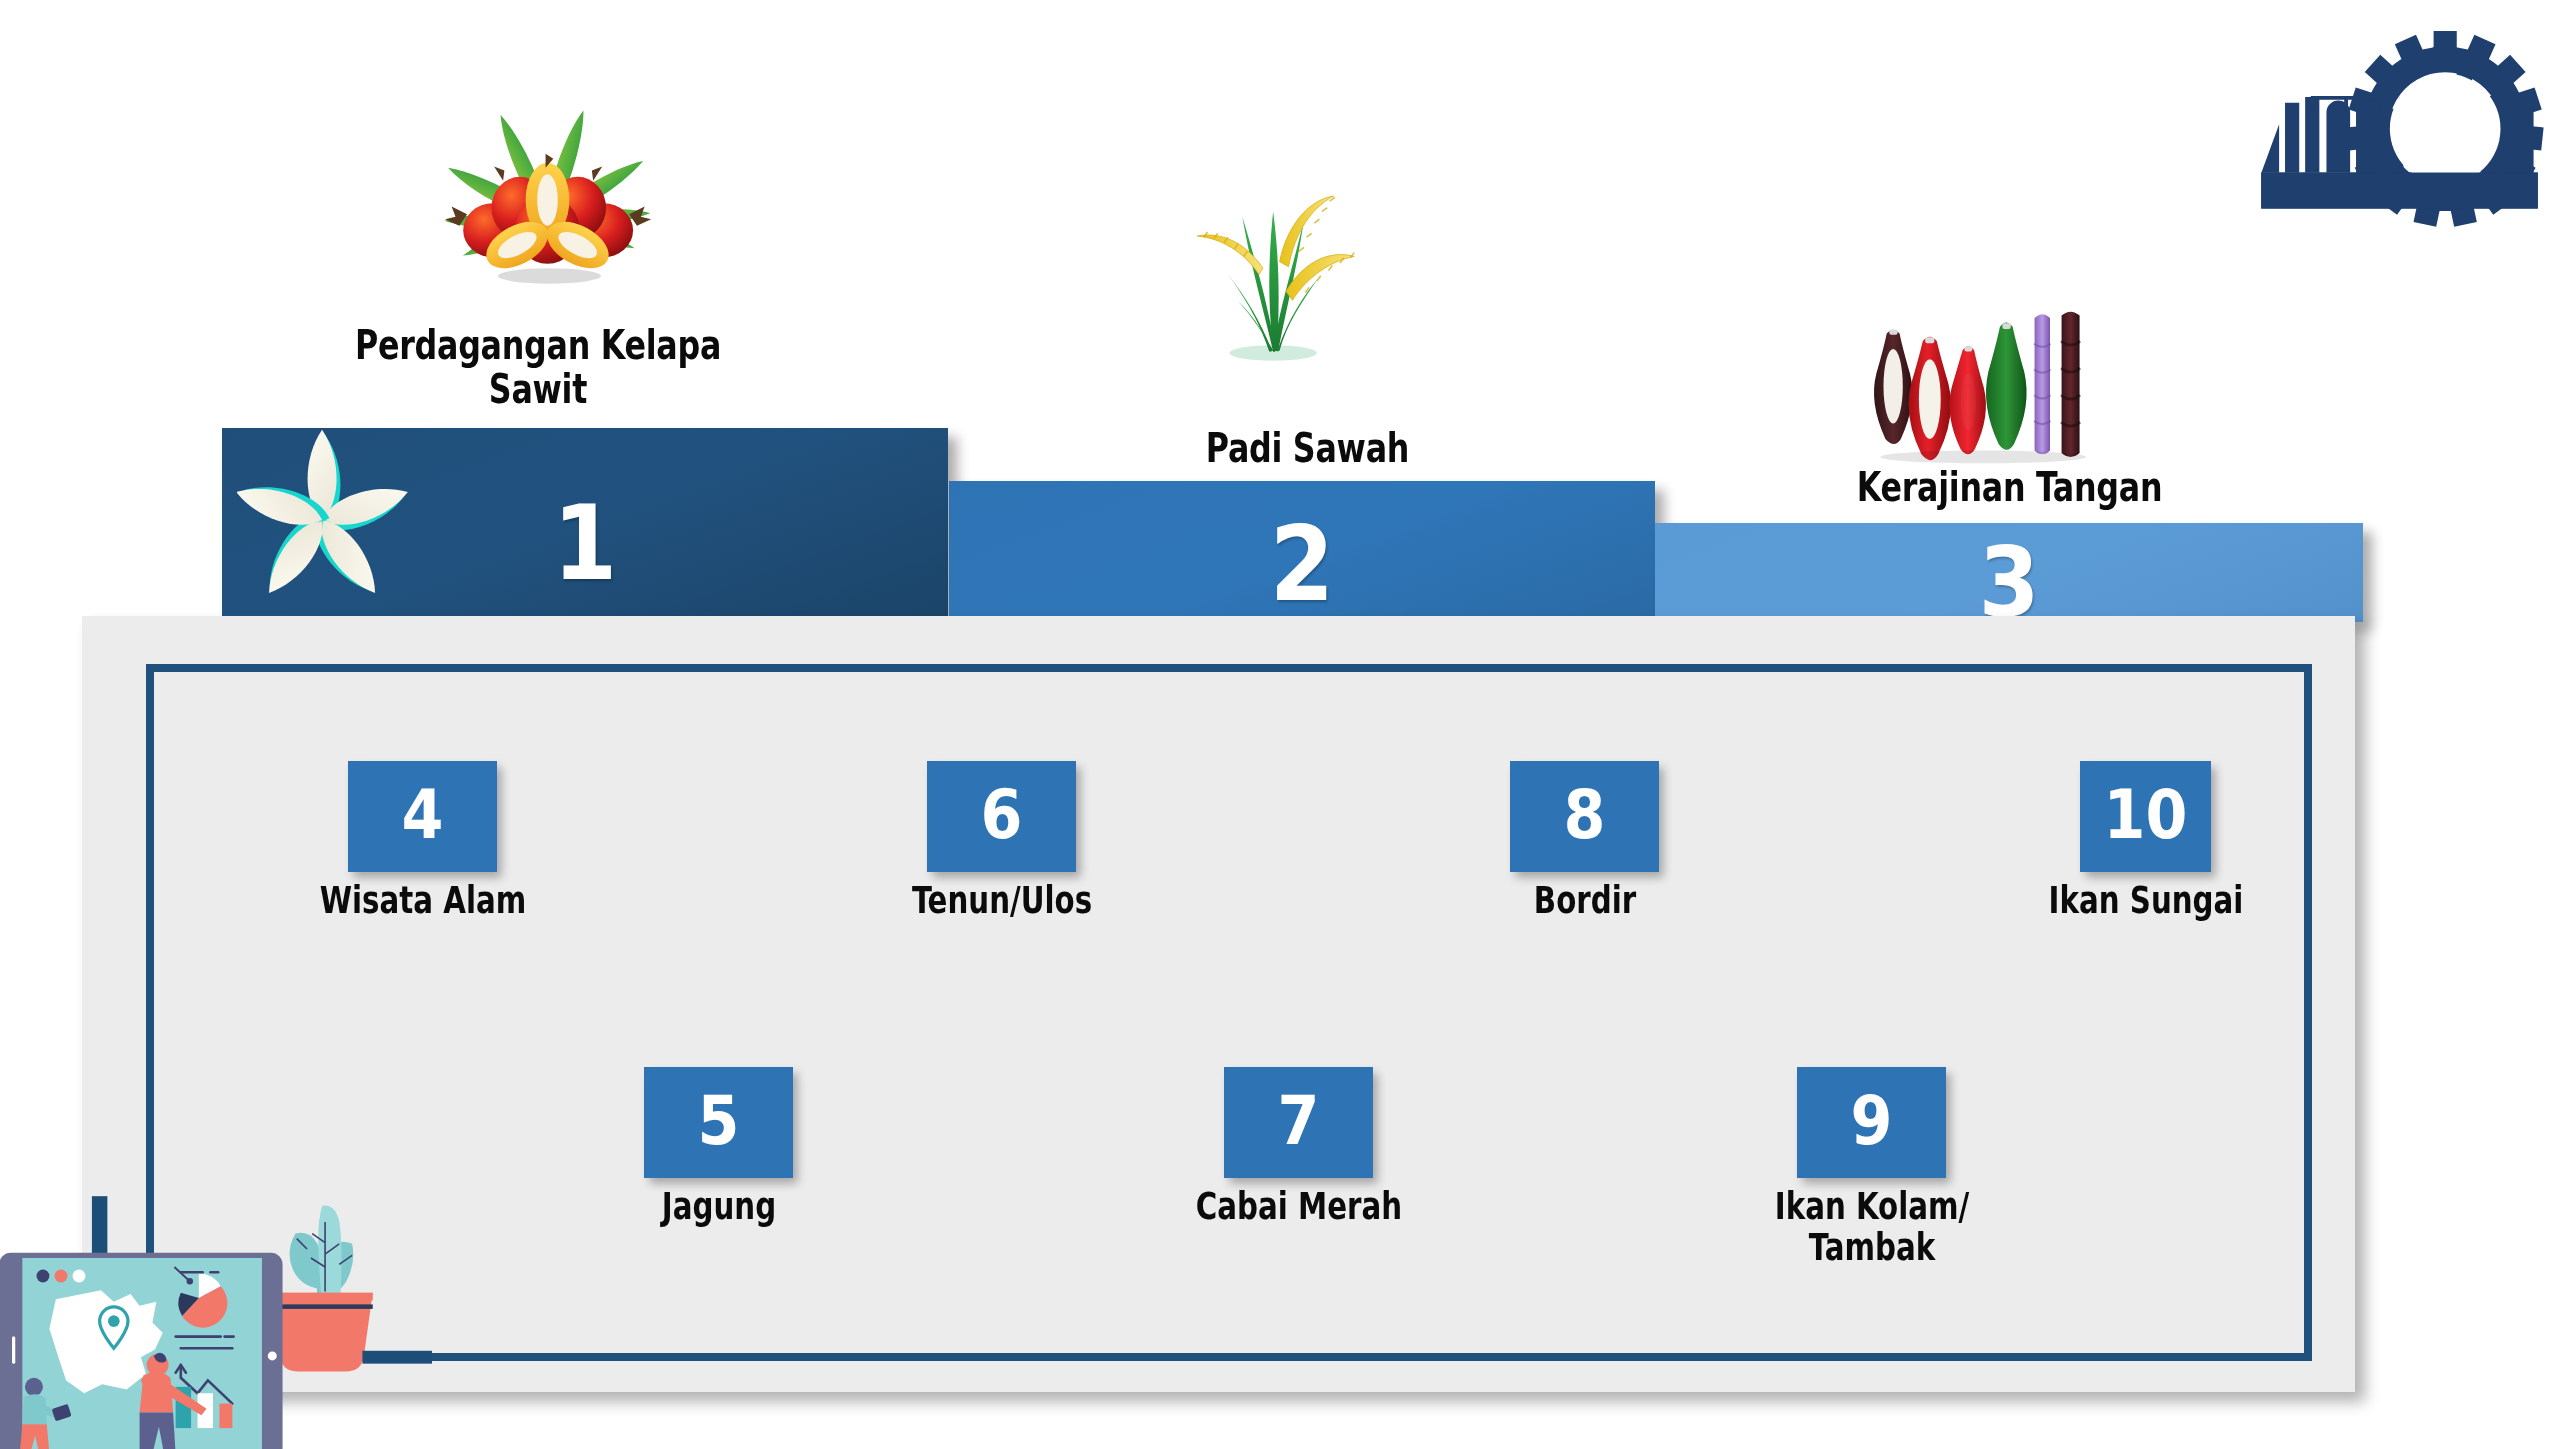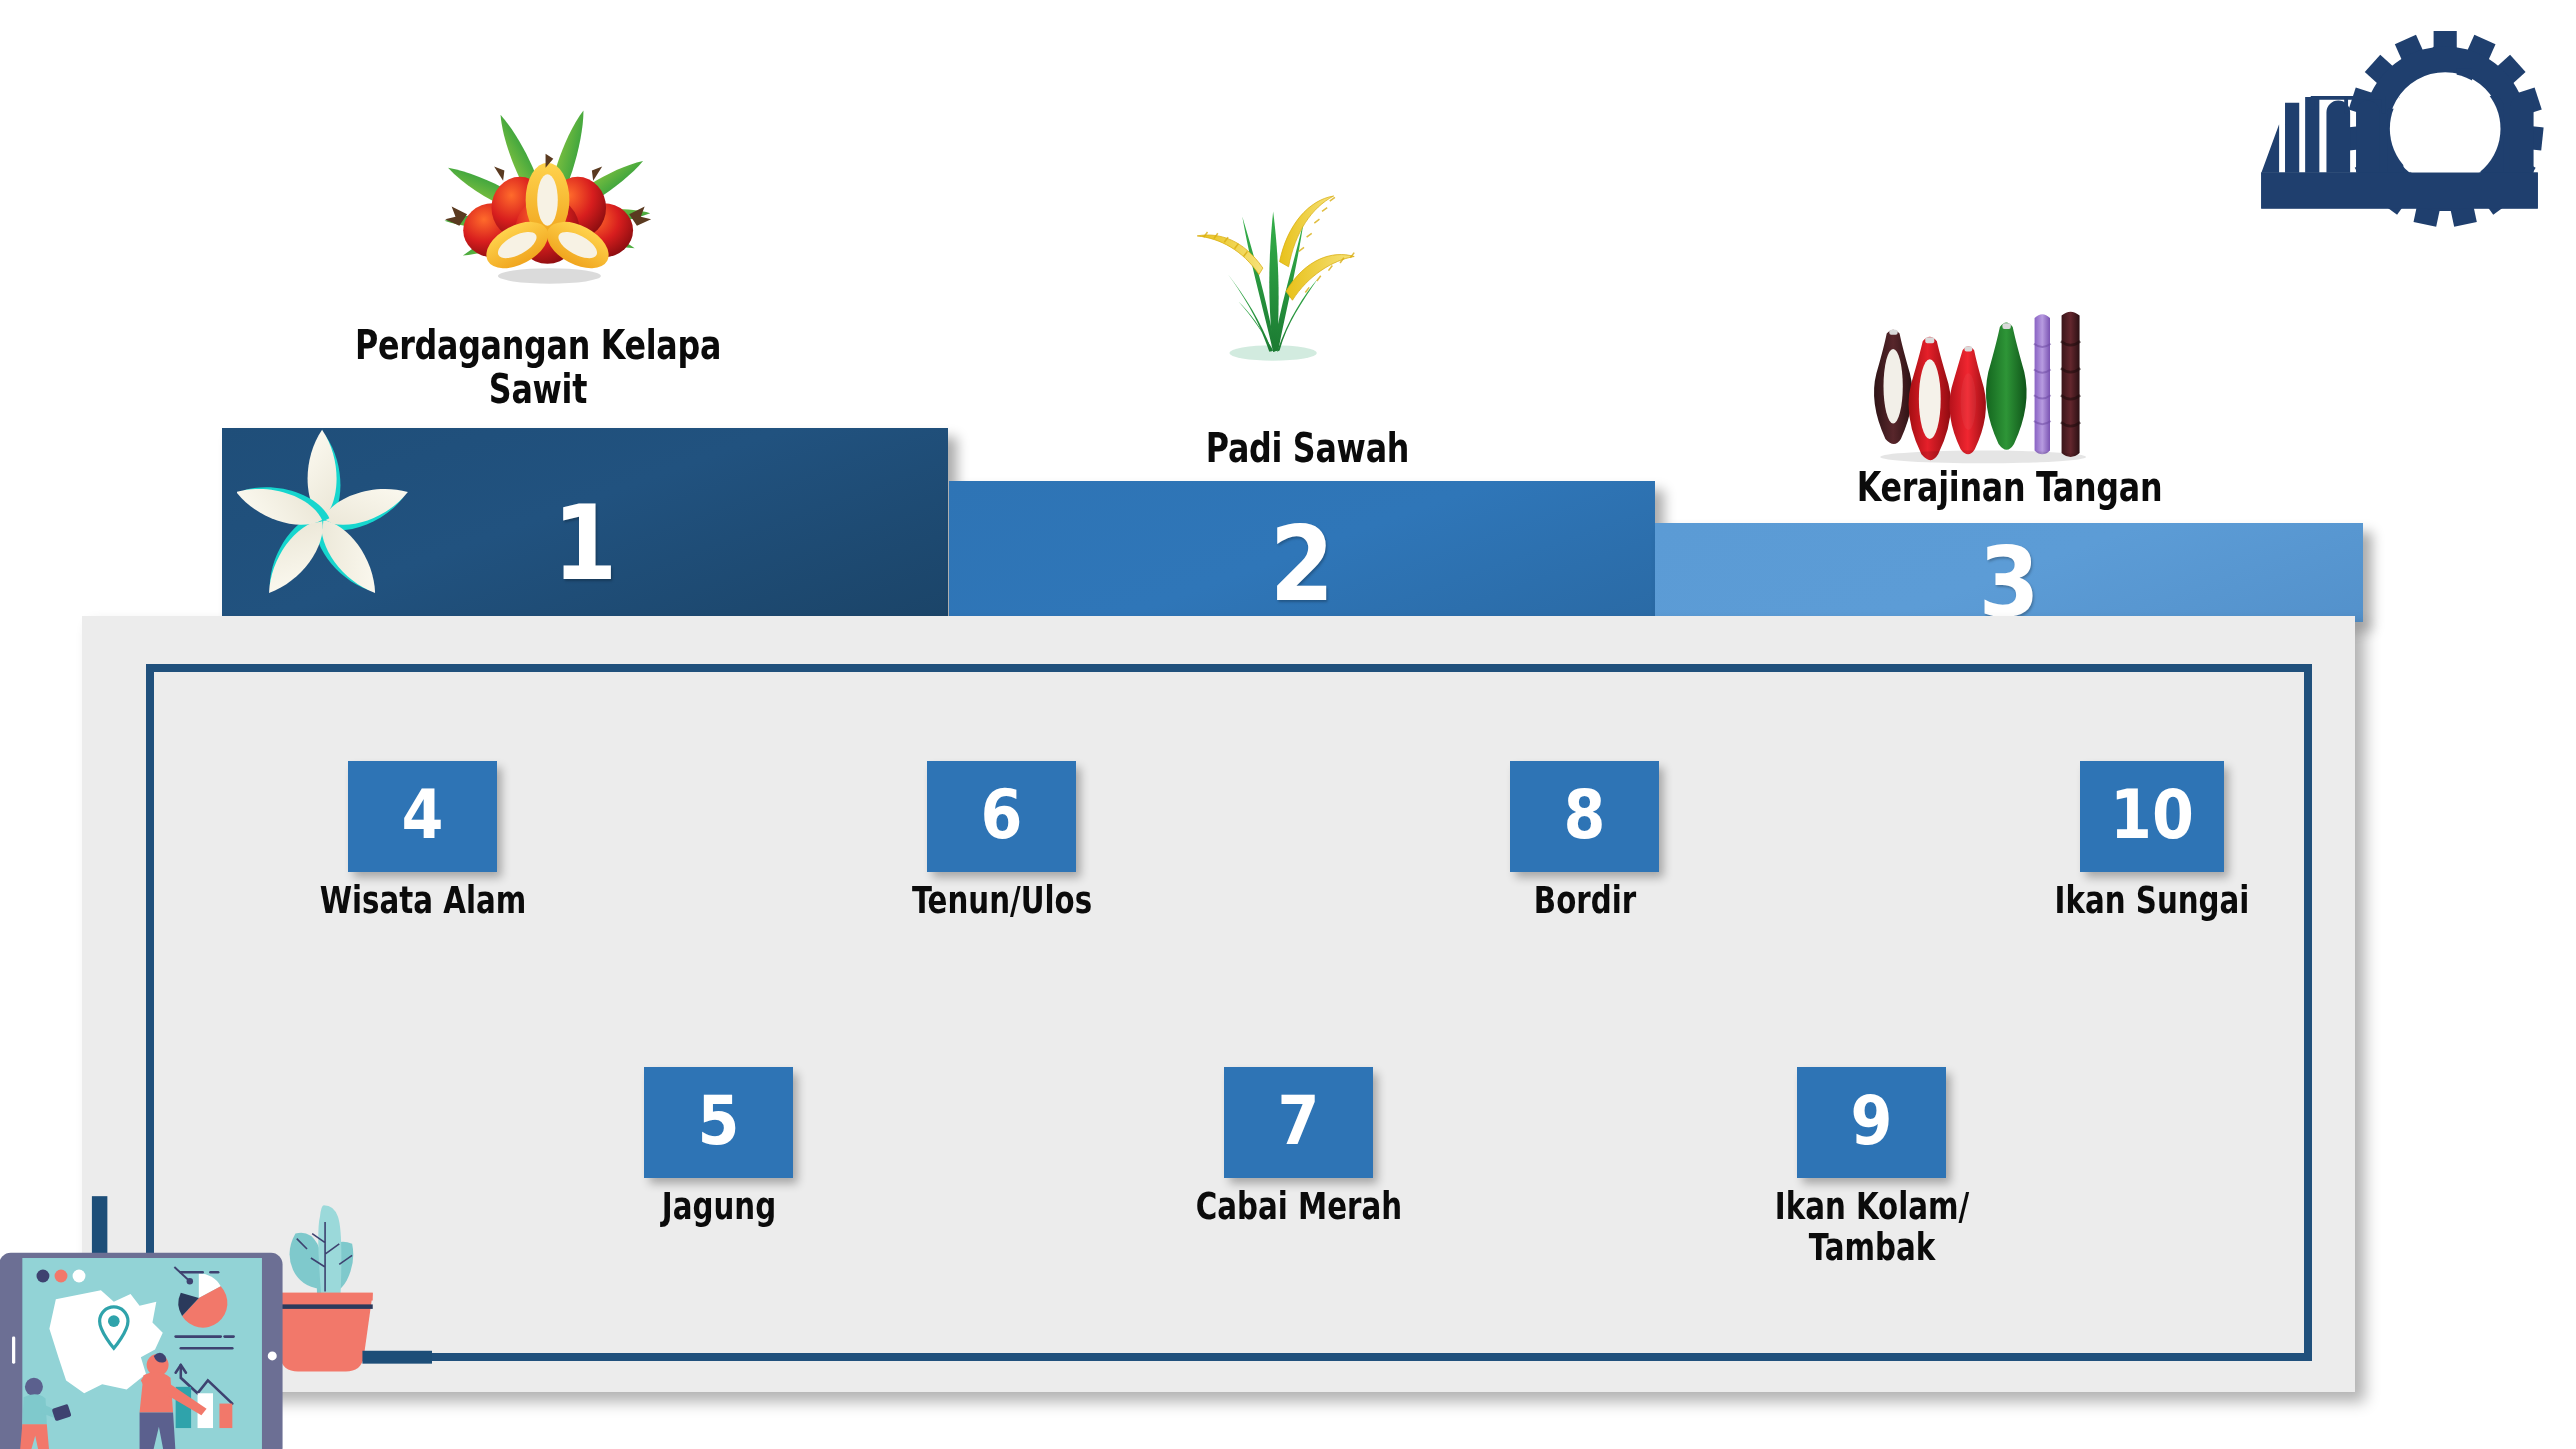--- a/index.html
+++ b/index.html
@@ -63,21 +63,21 @@
     top:100%; margin-top:7.7px; white-space:nowrap; text-align:center;
     color:#0b0b0b; line-height:1.12;
     font-family:"DejaVu Sans Condensed","Liberation Sans Narrow","Liberation Sans",sans-serif;
     font-weight:700; font-size:37px;
   }
   .tile .label.two-line { white-space:normal; width:270px; }
 
   #tile4  { left:348px;  top:760px; width:149px; height:111px; }
   #tile6  { left:927px; top:760px; width:149px; height:111px; }
   #tile8  { left:1510px; top:760px; width:149px; height:111px; }
-  #tile10 { left:2080px; top:760px; width:144px; height:111px; }
+  #tile10 { left:2080px; top:760px; width:131px; height:111px; }
   #tile5  { left:644px; top:1066px; width:149px; height:111px; }
   #tile7  { left:1224px; top:1066px; width:149px; height:111px; }
   #tile9  { left:1797px; top:1066px; width:149px; height:111px; }
 
   
   #flower { position:absolute; left:237px; top:417px; width:174px; height:200px; z-index:6; pointer-events:none; }
 
   
   #gear-logo { position:absolute; left:2248px; top:11.6px; width:303px; height:238px; }
 

